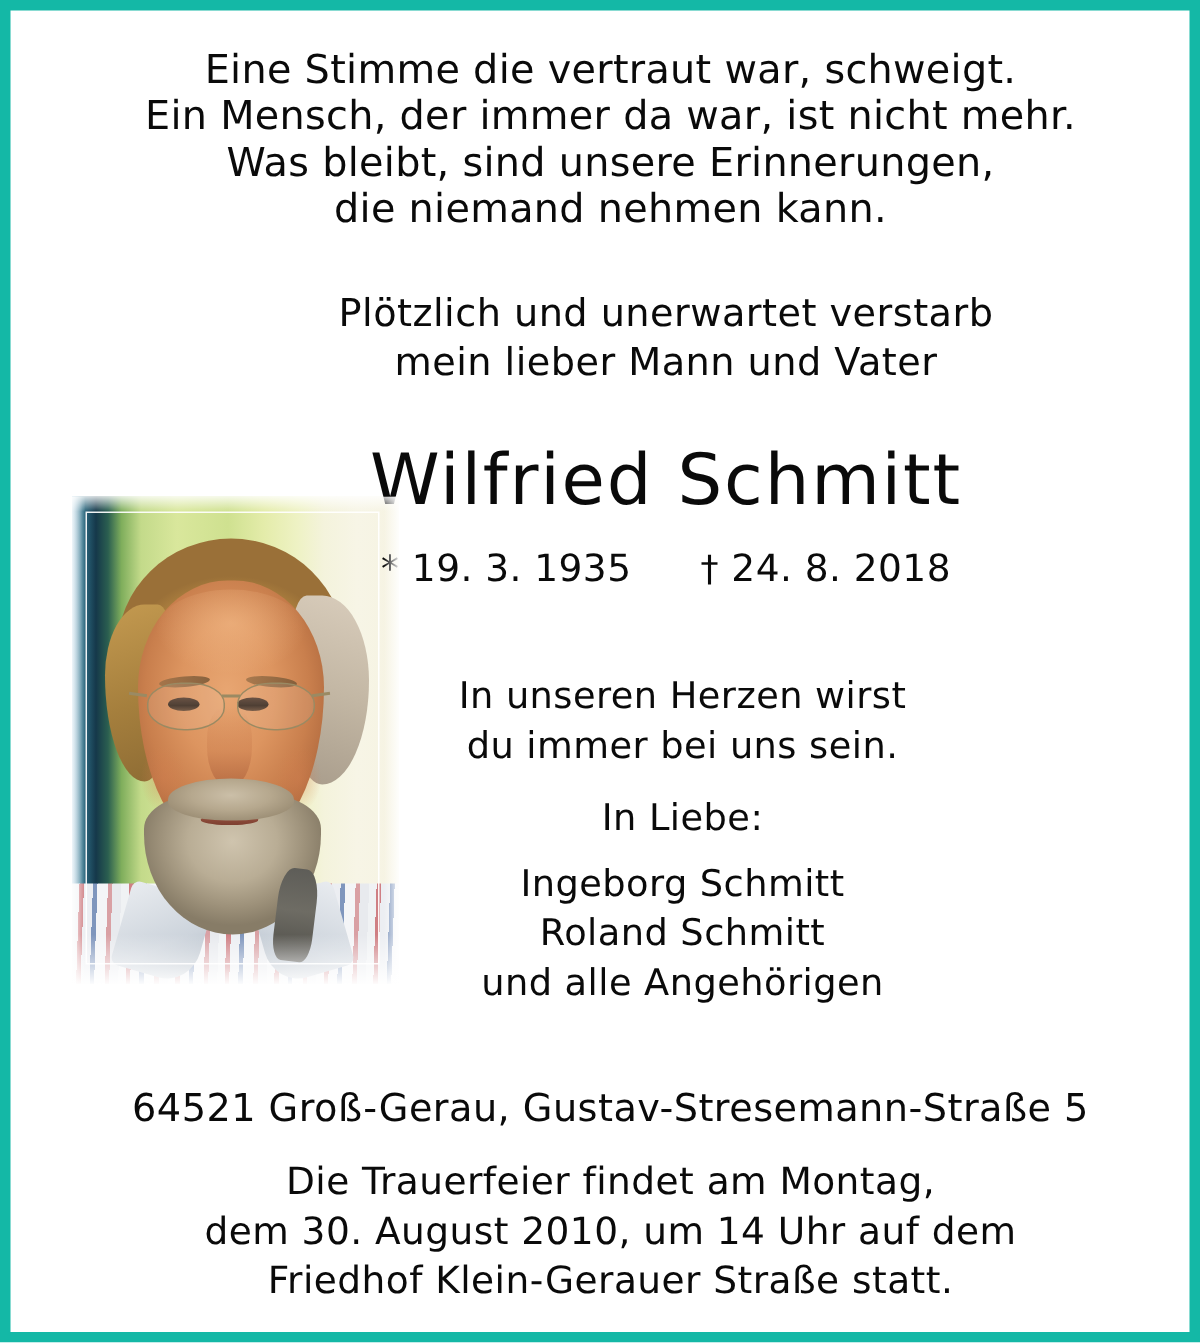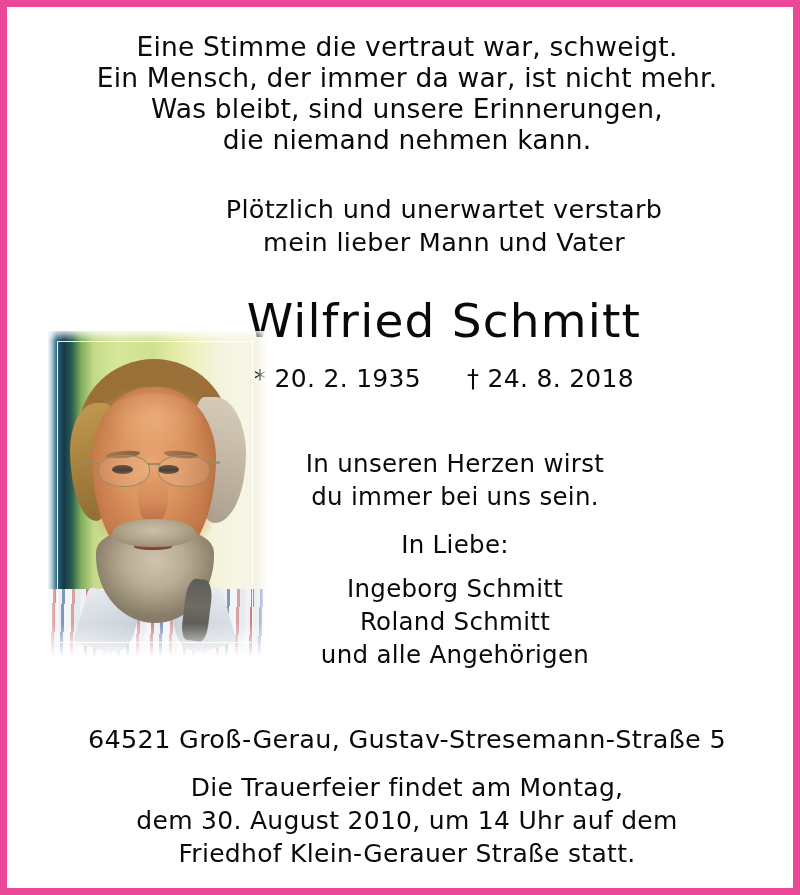--- a/index.html
+++ b/index.html
@@ -8,21 +8,21 @@
     padding: 0;
     background: #ffffff;
   }
 
   #card {
     position: relative;
     width: 800px;
     height: 895px;
     box-sizing: border-box;
     background: #ffffff;
-    border: 7px solid #ec4899;
+    border: 7px solid #14b8a6;
     overflow: hidden;
     font-family: "DejaVu Sans", "Liberation Sans", sans-serif;
   }
 
   
   .calli {
     font-family: "URW Chancery L", "DejaVu Sans", sans-serif;
     color: #0a0a0a;
     font-weight: 400;
     letter-spacing: 0.3px;
@@ -477,21 +477,21 @@
   <div id="announce">
     <div class="calli line">Plötzlich und unerwartet verstarb</div>
     <div class="calli line">mein lieber Mann und Vater</div>
   </div>
 
   <div id="name-block">
     <div class="calli name">Wilfried Schmitt</div>
   </div>
 
   <div id="dates">
-    <span class="calli birth"><span class="sym">*</span>&nbsp;<span>20. 2. 1935</span></span><span class="calli death"><span class="sym">†</span>&nbsp;<span>24. 8. 2018</span></span>
+    <span class="calli birth"><span class="sym">*</span>&nbsp;<span>19. 3. 1935</span></span><span class="calli death"><span class="sym">†</span>&nbsp;<span>24. 8. 2018</span></span>
   </div>
 
   <div id="memory">
     <div class="calli line">In unseren Herzen wirst</div>
     <div class="calli line">du immer bei uns sein.</div>
   </div>
 
   <div id="family">
     <div class="calli intro">In Liebe:</div>
     <div class="calli member">Ingeborg Schmitt</div>

